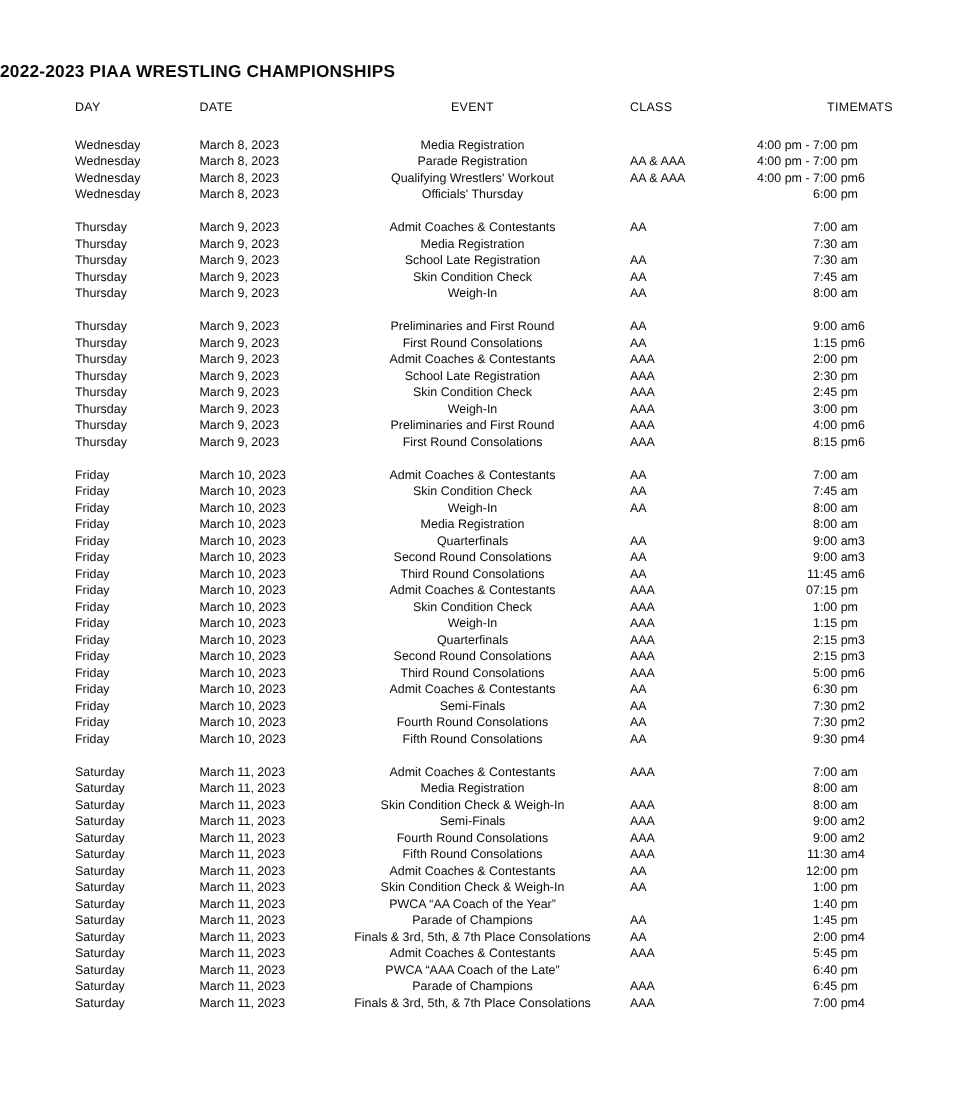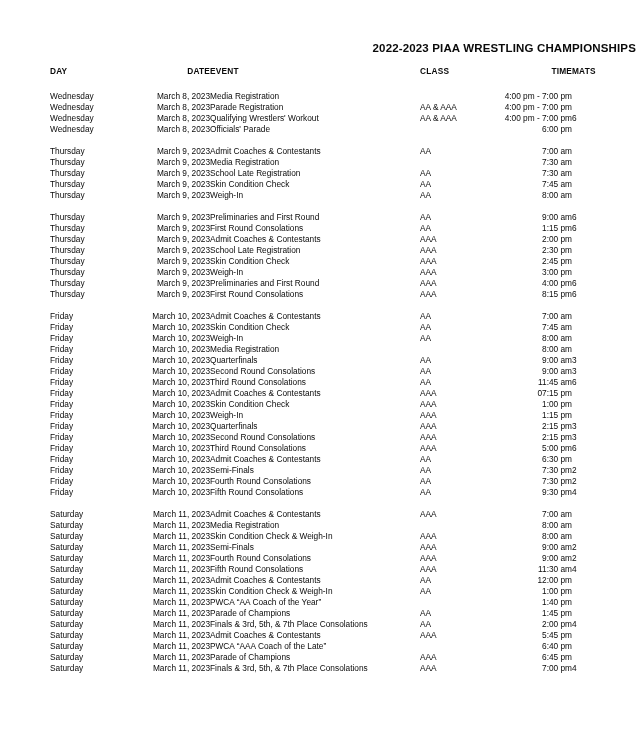--- a/index.html
+++ b/index.html
@@ -20,50 +20,50 @@
     width: 636px;
     height: 737px;
     box-sizing: border-box;
     overflow: hidden;
   }
   .doc-title {
     position: absolute;
     top: 42px;
     left: 0;
     width: 636px;
-    text-align: right;
+    text-align: left;
     font-size: 11.5px;
     font-weight: bold;
     letter-spacing: 0.15px;
   }
   table.schedule {
     position: absolute;
     top: 66px;
     left: 50px;
     width: 556px;
     border-collapse: collapse;
     font-size: 8.3px;
     line-height: 11px;
   }
   table.schedule th {
     font-size: 8.3px;
-    font-weight: bold;
+    font-weight: normal;
     padding: 0 0 14px 0;
     vertical-align: top;
     letter-spacing: 0.2px;
   }
   table.schedule td {
     padding: 0;
     height: 11px;
     vertical-align: top;
     white-space: nowrap;
   }
   th.col-day, td.col-day { text-align: left; width: 83px; }
-  th.col-date, td.col-date { text-align: right; width: 77px; }
-  th.col-event, td.col-event { text-align: left; width: 210px; }
+  th.col-date, td.col-date { text-align: left; width: 77px; }
+  th.col-event, td.col-event { text-align: center; width: 210px; }
   th.col-class, td.col-class { text-align: left; width: 58px; }
   th.col-time, td.col-time { text-align: right; width: 94px; padding-left: 8px; }
   th.col-mats, td.col-mats { text-align: left; width: 34px; }
   th.col-time { padding-left: 8px; }
   tr.spacer td {
     height: 11px;
     font-size: 1px;
     line-height: 11px;
   }
 </style>
@@ -106,21 +106,21 @@
           <td class="col-day">Wednesday</td>
           <td class="col-date">March 8, 2023</td>
           <td class="col-event">Qualifying Wrestlers' Workout</td>
           <td class="col-class">AA &amp; AAA</td>
           <td class="col-time">4:00 pm - 7:00 pm</td>
           <td class="col-mats">6</td>
         </tr>
         <tr>
           <td class="col-day">Wednesday</td>
           <td class="col-date">March 8, 2023</td>
-          <td class="col-event">Officials' Parade</td>
+          <td class="col-event">Officials' Thursday</td>
           <td class="col-class"></td>
           <td class="col-time">6:00 pm</td>
           <td class="col-mats"></td>
         </tr>
         <tr class="spacer">
           <td colspan="6">&nbsp;</td>
         </tr>
         <tr>
           <td class="col-day">Thursday</td>
           <td class="col-date">March 9, 2023</td>

